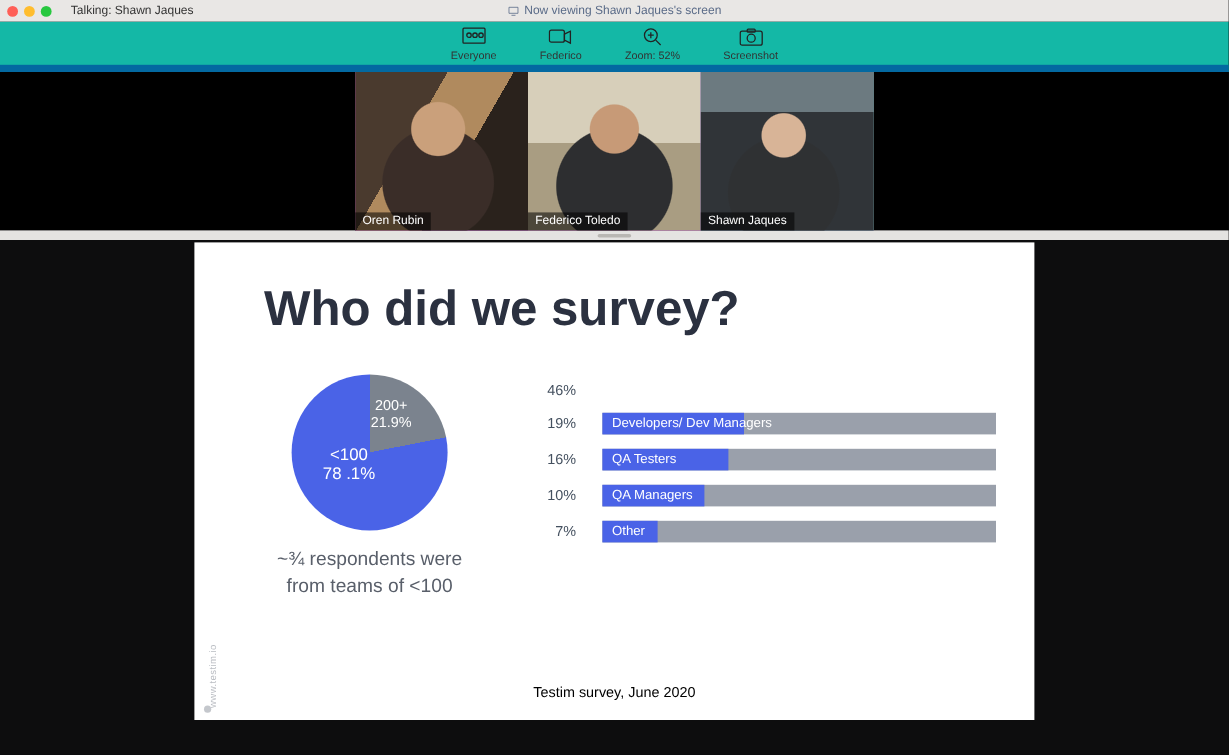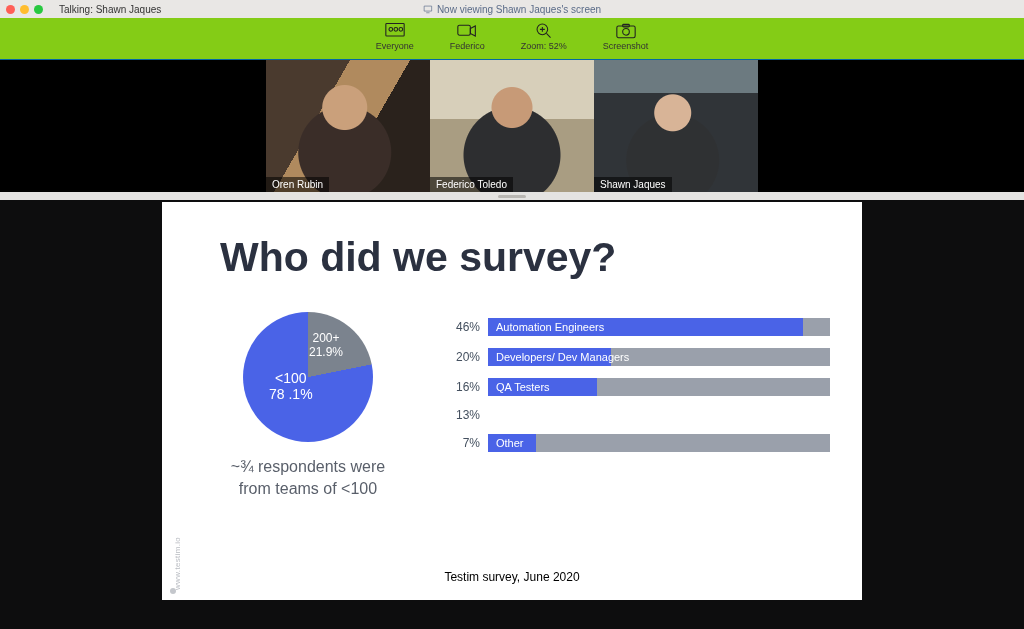--- a/index.html
+++ b/index.html
@@ -18,29 +18,29 @@
   
   .titlebar{height:var(--titlebar-h);background:#e9e7e5;display:flex;align-items:center;font-size:10px;color:#444;position:relative;}
   .traffic{display:flex;gap:5px;padding-left:6px;align-items:center}
   .tl{width:9px;height:9px;border-radius:50%}
   .tl.red{background:#ff5f57}.tl.yellow{background:#ffbd2e}.tl.green{background:#28c840}
   .talking{margin-left:16px;color:#333}
   .viewing{position:absolute;left:50%;transform:translateX(-50%);display:flex;align-items:center;gap:4px;color:#5a6b88}
   .viewing svg{width:10px;height:10px}
 
   
-  .toolbar{height:var(--toolbar-h);background:#84cc16;border-bottom:1px solid #0369a1;display:flex;justify-content:center;}
+  .toolbar{height:var(--toolbar-h);background:#14b8a6;border-bottom:6px solid #0369a1;display:flex;justify-content:center;}
   .toolbar-inner{display:flex;gap:36px;align-items:flex-start;padding-top:3px}
   .titem{display:flex;flex-direction:column;align-items:center;font-size:9px;color:#333;cursor:pointer}
   .titem .ic{height:20px;display:flex;align-items:center;justify-content:center}
   .titem svg{width:20px;height:18px;stroke:#222;fill:none;stroke-width:1.3}
 
   
   .cameras{height:var(--camera-h);background:#000;display:flex;justify-content:center;align-items:stretch;}
-  .cam{width:164px;height:var(--camera-h);background:#d946ef;position:relative;margin:0;}
+  .cam{width:144px;height:var(--camera-h);background:#d946ef;position:relative;margin:0;}
   .cam-active{outline:2px solid #3fbf7f;outline-offset:-2px}
   .cam .fakeperson{position:absolute;inset:0;}
   .cam .nametag{position:absolute;left:0;bottom:0;background:rgba(0,0,0,.55);color:#fff;font-size:10px;padding:2px 6px}
   
   .cam1 .fakeperson{background:
       radial-gradient(circle at 48% 36%, #caa07b 0 22px, transparent 23px),
       radial-gradient(circle at 48% 70%, #3a2d28 0 46px, transparent 47px),
       linear-gradient(120deg,#4a3a2e 0 35%,#b08a5e 35% 60%,#2a221c 60% 100%);}
   .cam2 .fakeperson{background:
       radial-gradient(circle at 50% 36%, #c79a77 0 20px, transparent 21px),
@@ -66,21 +66,21 @@
   .pie{width:130px;height:130px;border-radius:50%;margin:0 auto;position:relative;
     background:conic-gradient(var(--pie-gray) 0deg 78.84deg, var(--accent-blue) 78.84deg 360deg);
     transform:rotate(0deg);}
   .pie .lbl{position:absolute;color:#fff;font-size:12px;line-height:1.15;text-align:center;font-weight:400}
   .pie .lbl.small{font-size:12px}
   .pie .lbl.big{font-size:14px}
   .pie-caption{margin-top:14px;font-size:16px;color:#595f6a;line-height:1.35}
 
   
   .bars{position:absolute;left:288px;top:116px;width:380px;display:flex;flex-direction:column;gap:12px}
-  .brow{display:flex;align-items:center;gap:8px;font-size:12px}
+  .brow{display:flex;align-items:center;gap:22px;font-size:12px}
   .brow .pct{width:30px;text-align:right;color:#44505f}
   .brow .bar{flex:1;height:18px;background:var(--bar-gray);position:relative}
   .brow .bar .fill{position:absolute;left:0;top:0;bottom:0;background:var(--accent-blue);display:flex;align-items:center}
   .brow .bar .lbl{position:absolute;left:8px;top:0;bottom:0;display:flex;align-items:center;color:#fff;font-size:11px;white-space:nowrap}
 
   .footer-note{position:absolute;left:50%;bottom:16px;transform:translateX(-50%);font-size:12px;color:#000000}
 
   .side-credit{position:absolute;left:10px;bottom:10px;transform-origin:left bottom;transform:rotate(-90deg) translateY(10px);font-size:8px;color:#b9bcc2;letter-spacing:.04em}
   .side-dot{position:absolute;left:8px;bottom:6px;width:6px;height:6px;border-radius:50%;background:#c4c7cc}
 </style>
@@ -183,41 +183,41 @@
           <span>&lt;100</span><br>
           <span>78 .1%</span>
         </div>
       </div>
       <div class="pie-caption">~¾ respondents were from teams of &lt;100</div>
     </div>
 
     <div class="bars">
       <div class="brow">
         <div class="pct"><span>46</span>%</div>
-        <div class="bar">
-            <div class="fill" style="width:92%"></div>
-            <div class="lbl">Automation Engineers</div>
-          </div>
-      </div>
-      <div class="brow">
-        <div class="pct"><span>20</span>%</div>
+      </div>
+      <div class="brow">
+        <div class="pct"><span>19</span>%</div>
         <div class="bar">
             <div class="fill" style="width:36%"></div>
             <div class="lbl">Developers/ Dev Managers</div>
           </div>
       </div>
       <div class="brow">
         <div class="pct"><span>16</span>%</div>
         <div class="bar">
             <div class="fill" style="width:32%"></div>
             <div class="lbl">QA Testers</div>
           </div>
       </div>
       <div class="brow">
-        <div class="pct"><span>13</span>%</div>
+        <div class="pct"><span>10</span>%</div>
+        <div class="bar">
+            <div class="fill" style="width:26%"></div>
+            <div class="lbl">QA Managers</div>
+          </div>
       </div>
       <div class="brow">
         <div class="pct"><span>7</span>%</div>
         <div class="bar">
             <div class="fill" style="width:14%"></div>
             <div class="lbl">Other</div>
           </div>
       </div>
     </div>
 

